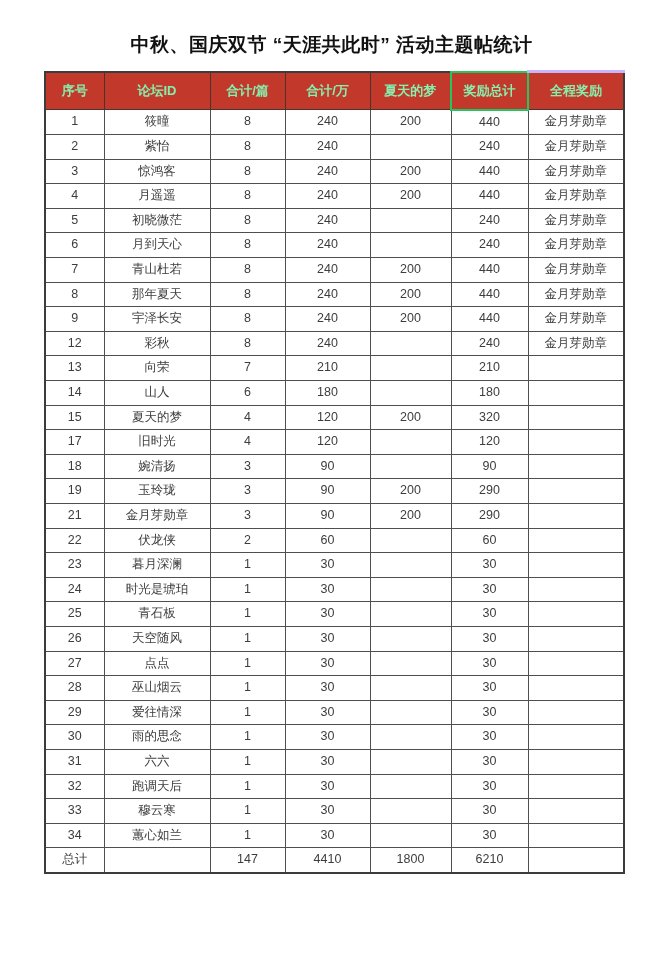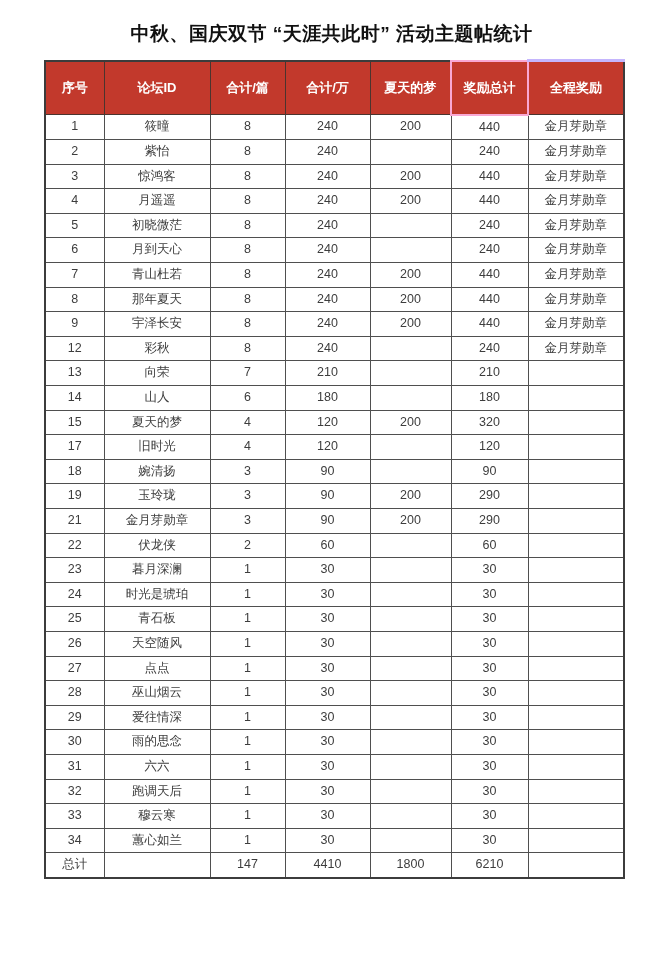--- a/index.html
+++ b/index.html
@@ -2,44 +2,44 @@
 <html><head>
 <meta charset="utf-8">
 <style>
   html,body{margin:0;padding:0;}
   body{
     width:663px;height:962px;background:#ffffff;
     font-family:"Liberation Sans","DejaVu Sans",sans-serif;
     color:#3d3d3d;overflow:hidden;
   }
   .page-title{
-    padding-top:21px;text-align:center;
+    padding-top:32px;text-align:center;
     font-size:19px;font-weight:bold;color:#111;
     letter-spacing:0.5px;
   }
   table.stats{
     border-collapse:collapse;
     margin:12px 0 0 44px;
     table-layout:fixed;
     border:2px solid #3c3c3c;
   }
   col.c-no{width:59px;}
   col.c-id{width:106px;}
   col.c-posts{width:75px;}
   col.c-wan{width:85px;}
   col.c-admin{width:81px;}
   col.c-total{width:77px;}
   col.c-full{width:96px;}
   th{
-    background:#c2392c;color:#ffffff;
+    background:#c2392c;color:#86efac;
     font-size:13px;font-weight:bold;
     height:36px;border:1px solid #4b342e;
-    padding:8px;text-align:center;
-  }
-  th.th-reward-total{border:2px solid #f9a8d4;}
+    padding:0;text-align:center;
+  }
+  th.th-reward-total{border:2px solid #22c55e;}
   th.th-full-reward{border-top:3px solid #c4b5fd;}
   td{
     height:23.6px;line-height:23.6px;
     border:1px solid #4f4f4f;
     text-align:center;vertical-align:middle;
     font-size:12.5px;color:#3d3d3d;
     padding:0;overflow:hidden;white-space:nowrap;
   }
 </style>
 </head>

